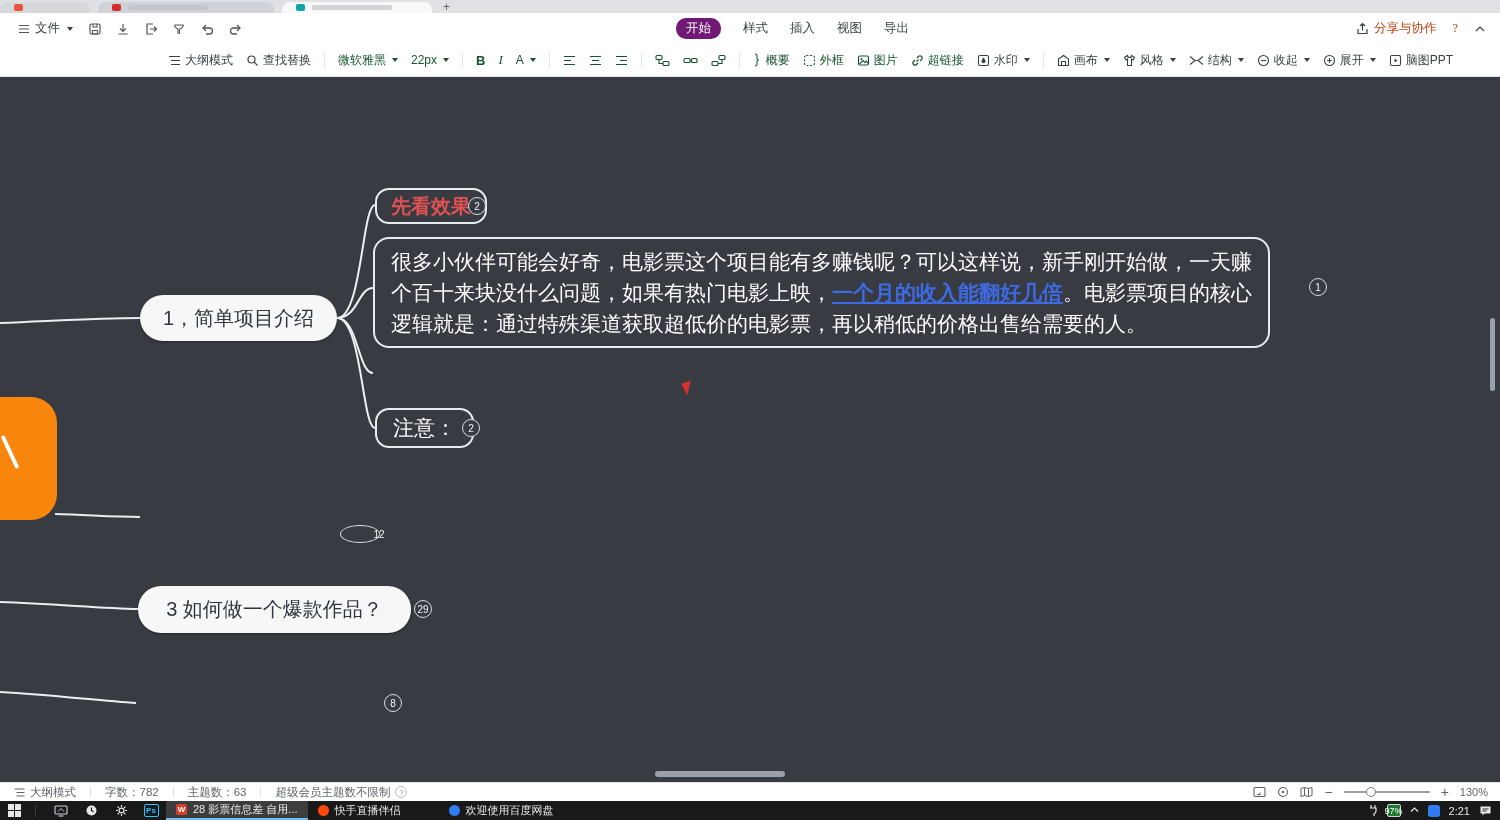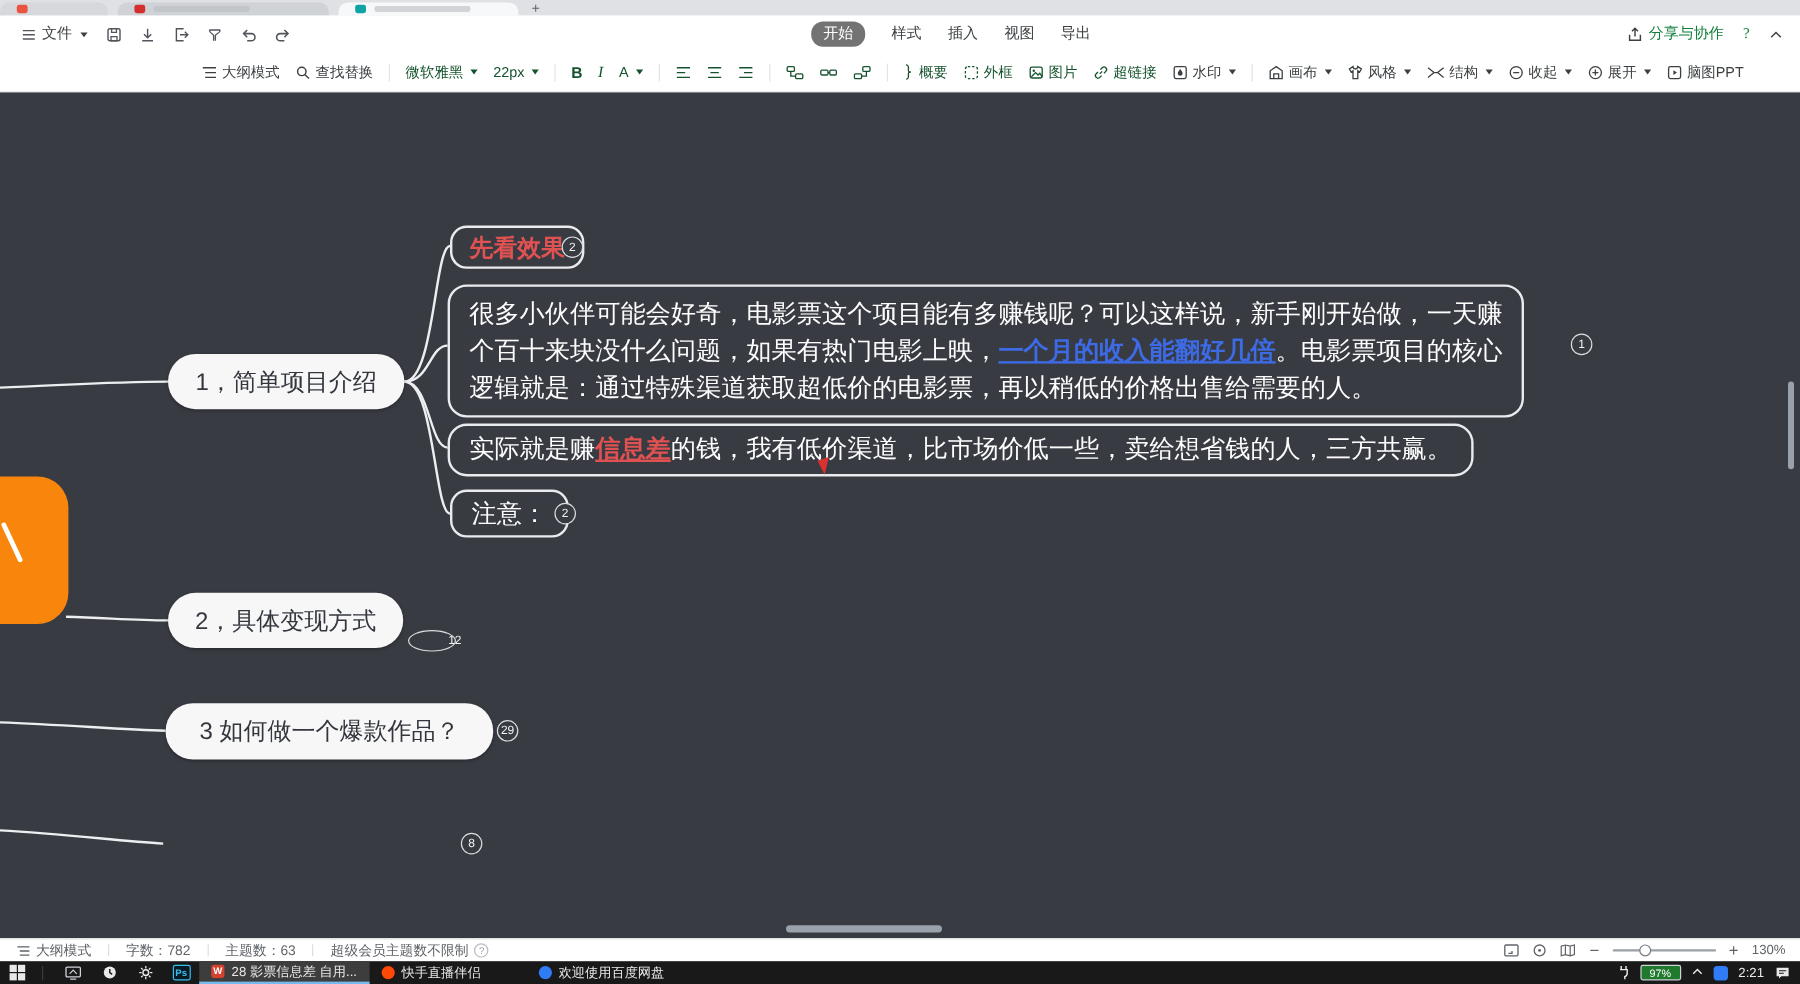--- a/index.html
+++ b/index.html
@@ -19,22 +19,22 @@
   .tabghost { position:absolute; left:30px; bottom:3px; width:80px; height:5px; border-radius:2px; background:#b9bcc2; opacity:.6; }
   .newtab { position:absolute; left:443px; bottom:0px; font-size:12px; color:#5f6368; line-height:11px; }
 
   
   .toolbar1 { position:relative; height:31px; background:#fff; display:flex; align-items:center;font-family:Liberation Serif, serif; }
   .tb1-left { display:flex; align-items:center; gap:4px; margin-left:12px; }
   .menu-file { display:flex; align-items:center; gap:5px; font-size:12.5px; color:#3c4043; padding:3px 6px; cursor:default; }
   .qbtn { display:flex; align-items:center; justify-content:center; width:24px; height:22px; color:#51555b; }
   .tb1-center { position:absolute; left:676px; top:0; height:31px; display:flex; align-items:center; gap:22px; }
   .menu-item { font-size:12.5px; color:#3c4043; }
-  .menu-item.active { background:#737373; color:#fff; border-radius:10px; padding:2px 10px; }
-  .tb1-right { position:absolute; right:14px; top:0; height:31px; display:flex; align-items:center; gap:16px; color:#15803d; font-size:12.5px; }
+  .menu-item.active { background:#701a75; color:#fff; border-radius:10px; padding:2px 10px; }
+  .tb1-right { position:absolute; right:14px; top:0; height:31px; display:flex; align-items:center; gap:16px; color:#c2410c; font-size:12.5px; }
   .tb1-right .lbl { display:flex; align-items:center; gap:5px; }
 
   
   .toolbar2 { height:33px; background:#fff; border-bottom:1px solid #e8e8e8; display:flex; align-items:center; gap:13px; padding-left:168px; }
   .tbtn { display:flex; align-items:center; gap:4px; font-size:12px; color:#3c4043; white-space:nowrap; }
   .tbtn.dis { color:#14532d; }
   .vsep { width:1px; height:15px; background:#e3e4e6; flex:0 0 auto; }
   .caret { width:0; height:0; border-left:3.5px solid transparent; border-right:3.5px solid transparent; border-top:4px solid currentColor; margin-left:2px; }
   .icon { display:inline-flex; }
   .bold-g { font-weight:bold; font-size:13px; }
@@ -73,21 +73,21 @@
   .tk-start { display:flex; margin:0 14px 0 8px; }
   .winlogo { display:grid; grid-template-columns:6px 6px; grid-template-rows:6px 6px; gap:1px; }
   .winlogo span { background:#e8e8e8; }
   .tk-sep { width:1px; height:12px; background:#3a3a3a; margin-right:10px; }
   .tk-ico { width:30px; display:flex; justify-content:center; align-items:center; }
   .ps-box { width:15px; height:13px; border:1px solid #35c1f1; background:#0d1a24; color:#35c1f1; font-size:8px; font-weight:bold; display:flex; align-items:center; justify-content:center; border-radius:2px; }
   .task { display:flex; align-items:center; gap:6px; height:19px; padding:0 10px; font-size:11px; color:#e8e8e8; white-space:nowrap; }
   .task.active { background:#3d3d3d; border-bottom:2px solid #76b9ed; }
   .app-sq { width:11px; height:11px; border-radius:2px; display:flex; align-items:center; justify-content:center; font-size:8px; color:#fff; font-weight:bold; }
   .tk-right { position:absolute; right:8px; display:flex; align-items:center; gap:9px; }
-  .battery { display:flex; align-items:center; justify-content:center; width:34px; height:13px; background:#1f7a2e; border:1px solid #cfd2d7; border-radius:2px; color:#fff; font-size:9px; }
+  .battery { display:flex; align-items:center; justify-content:center; width:14px; height:13px; background:#1f7a2e; border:1px solid #cfd2d7; border-radius:2px; color:#fff; font-size:9px; }
   .tk-time { font-size:11px; }
   .chev { font-size:9px; color:#e8e8e8; }
 </style>
 </head>
 <body>
 
 <div class="screen">
 
   <div class="tabstrip">
     <div class="tab t1">
@@ -400,32 +400,26 @@
     <div class="onode red-label" style="left:375px; top:111px; height:36px; padding:0 14px; font-size:20px;">
         <span>先看效果</span>
       </div>
     <span class="badge" style="left:468px; top:120px;">2</span>
 
     <div class="para" style="left:373px; top:160px; width:897px;">
       <span>很多小伙伴可能会好奇，电影票这个项目能有多赚钱呢？可以这样说，新手刚开始做，一天赚个百十来块没什么问题，如果有热门电影上映，</span><span class="hl-blue">一个月的收入能翻好几倍</span><span>。电影票项目的核心逻辑就是：通过特殊渠道获取超低价的电影票，再以稍低的价格出售给需要的人。</span>
     </div>
     <span class="badge" style="left:1309px; top:201px;">1</span>
 
-    <div class="para" style="left:373px; top:276px; white-space:nowrap; padding:4px 16px; line-height:32px;">
-      <span>实际就是赚</span><span class="hl-red">信息差</span><span>的钱，我有低价渠道，比市场价低一些，卖给想省钱的人，三方共赢。</span>
-    </div>
 
     <div class="onode" style="left:375px; top:331px; height:40px; padding:0 16px; font-size:21px;">
         <span>注意：</span>
       </div>
     <span class="badge" style="left:462px; top:342px;">2</span>
 
-    <div class="pill" style="left:140px; top:417px; width:196px; height:46px;">
-        <span>2，具体变现方式</span>
-      </div>
     <span class="badge" style="left:340px; top:448px;padding-left:38px;">12</span>
 
     <div class="pill" style="left:138px; top:509px; width:273px; height:47px;">
         <span>3 如何做一个爆款作品？</span>
       </div>
     <span class="badge" style="left:414px; top:523px;">29</span>
 
     <span class="badge" style="left:384px; top:617px;">8</span>
 
     <div class="cursor-arrow" style="left:683px; top:305px;"></div>

